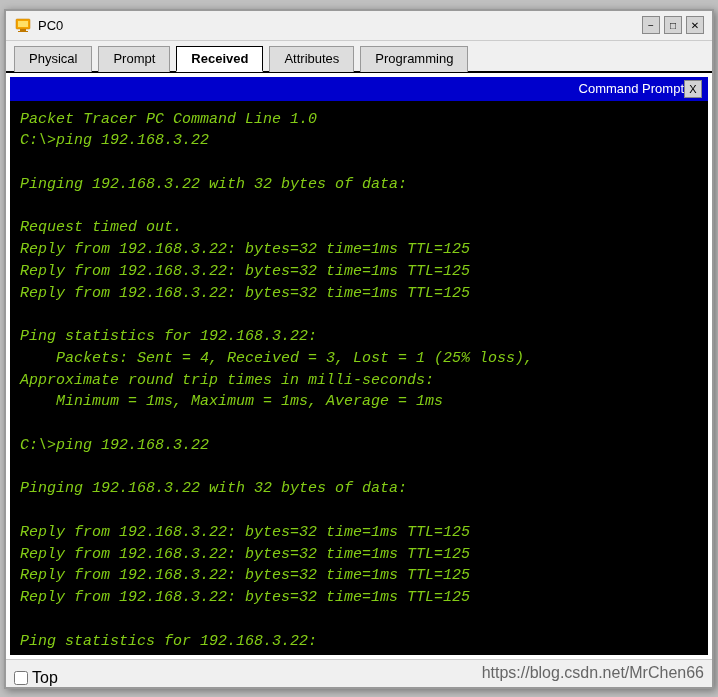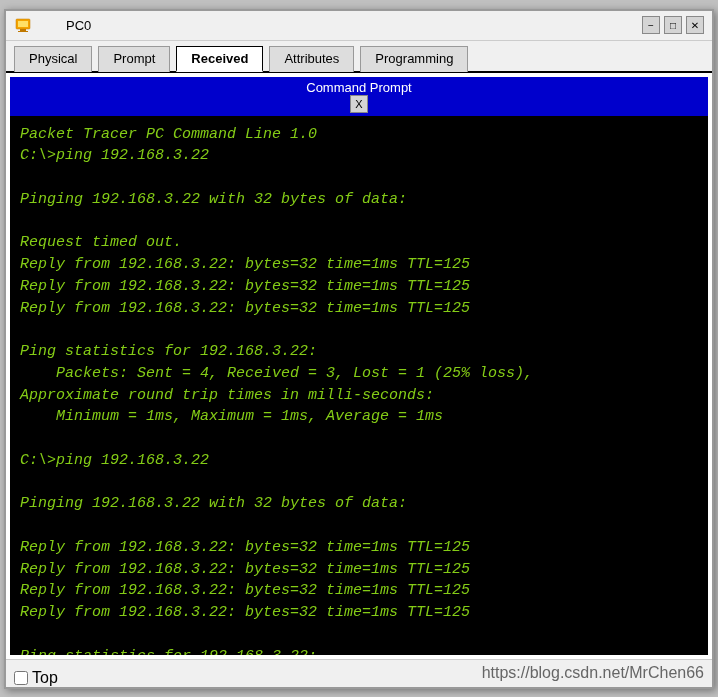--- a/index.html
+++ b/index.html
@@ -26,21 +26,20 @@
     }
 
     .title-bar {
       height: 30px;
       background: #f0f0f0;
       display: flex;
       align-items: center;
       padding: 0 8px;
       border-bottom: 1px solid #ccc;
       flex-shrink: 0;
-      gap: 28px;
     }
 
     .title-bar-icon {
       width: 18px;
       height: 18px;
       margin-right: 6px;
       display: flex;
       align-items: center;
       justify-content: center;
     }
@@ -125,21 +124,20 @@
 
     .terminal-header {
       background: #0000cc;
       color: #fff;
       font-size: 13px;
       padding: 3px 6px;
       display: flex;
       justify-content: flex-end;
       align-items: center;
       flex-shrink: 0;
-      flex-direction: column;
     }
 
     .terminal-close-btn {
       background: #d4d4d4;
       border: 1px solid #888;
       color: #000;
       font-size: 11px;
       width: 18px;
       height: 18px;
       cursor: pointer;

